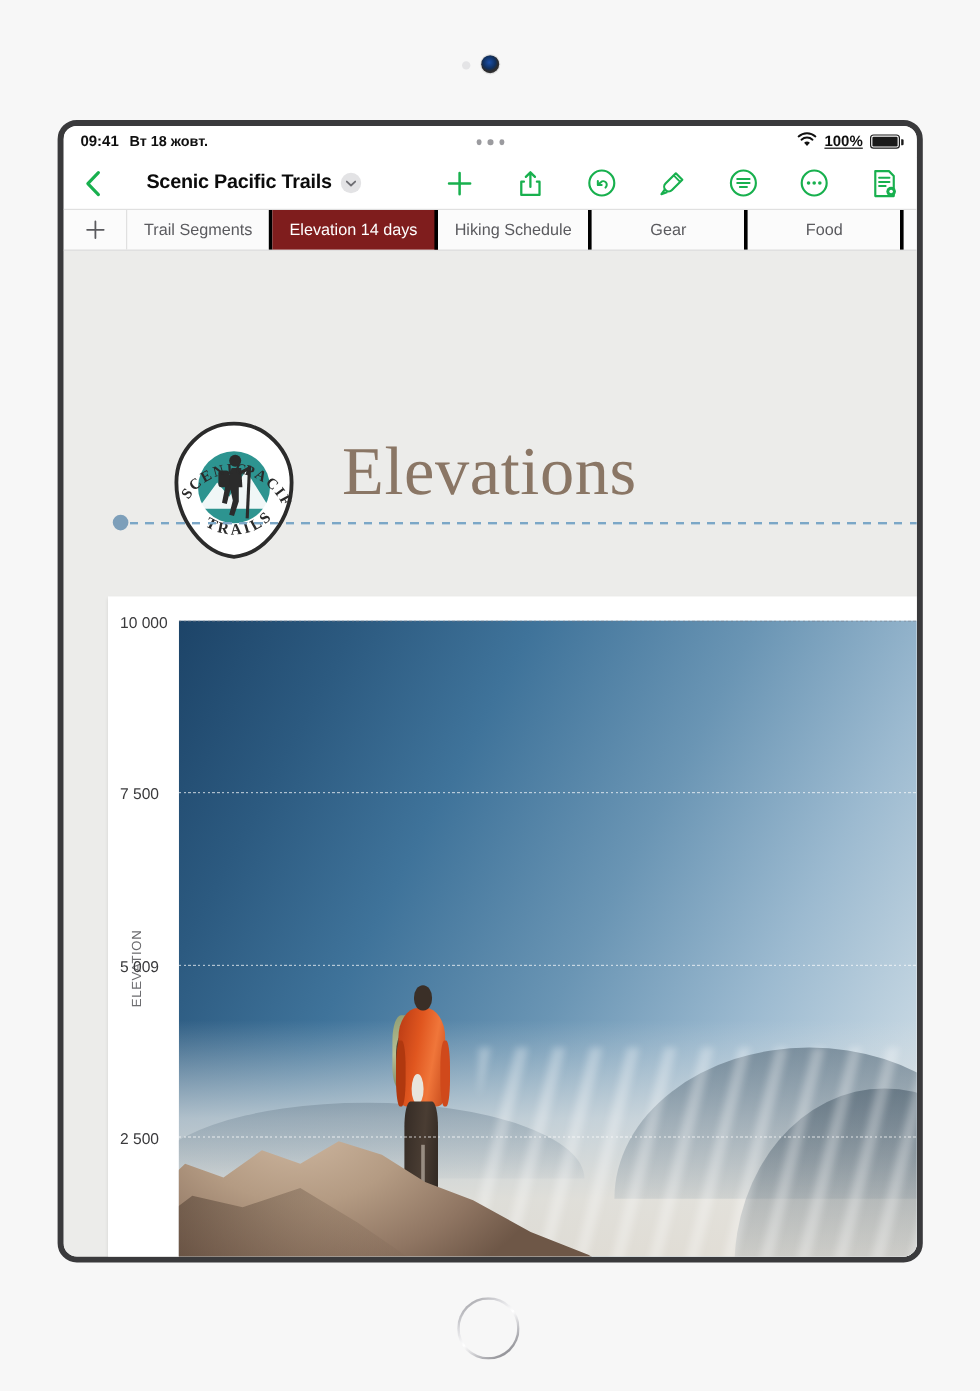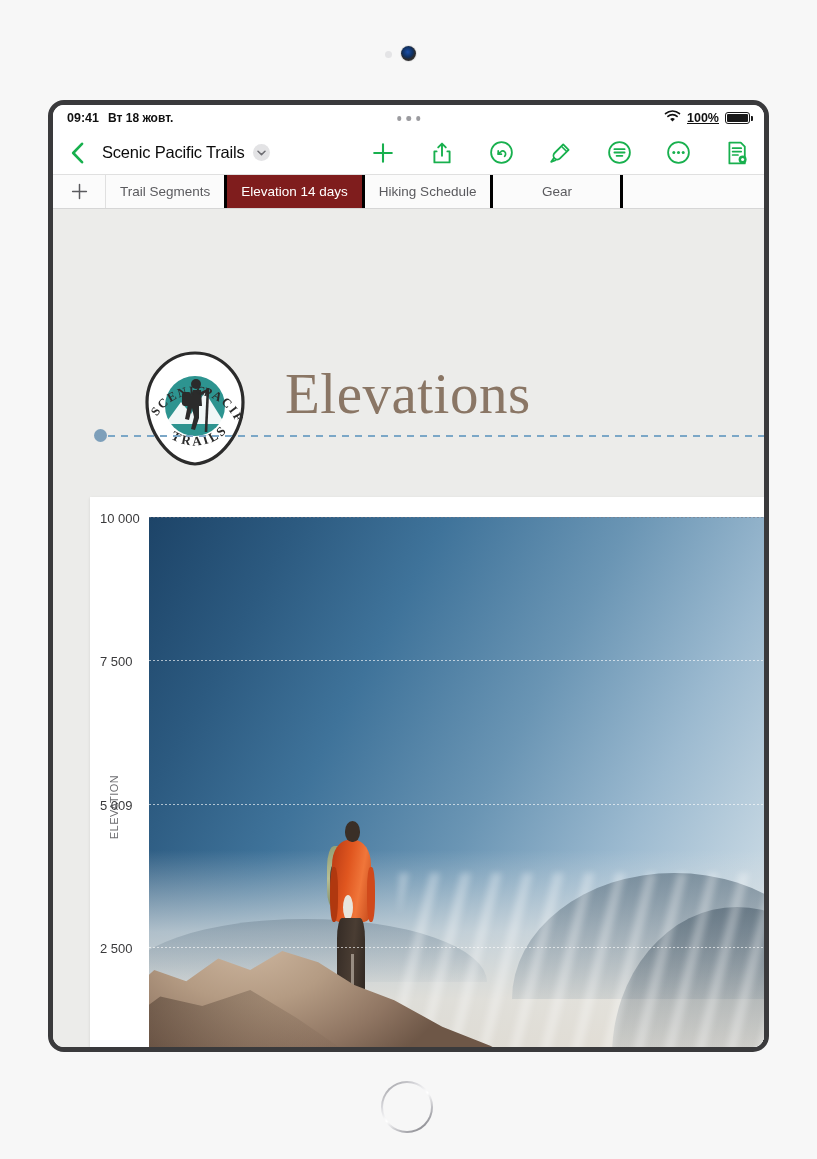--- a/index.html
+++ b/index.html
@@ -71,22 +71,22 @@
 
   
   #toolbar {
     height: 44px; background: #fff;
     display: flex; align-items: center;
     padding: 0 14px 0 12px;
     border-bottom: 1px solid #e0e0e0;
   }
   #back-chevron { width: 24px; height: 24px; display:flex; align-items:center; justify-content:center; cursor: pointer; }
   #doc-title {
-    font-size: 16.5px; font-weight: normal; color: #0b0b0b;
-    margin-left: 13px; letter-spacing: -.2px;
+    font-size: 16.5px; font-weight: bold; color: #0b0b0b;
+    margin-left: 33px; letter-spacing: -.2px;
   }
   #title-chevron {
     width: 17px; height: 17px; border-radius: 50%;
     background: #e3e3e5; margin-left: 8px;
     display: flex; align-items: center; justify-content: center; cursor: pointer;
   }
   #tool-icons { margin-left: auto; display: flex; align-items: center; gap: 33px; }
   .tool-ic { width: 26px; height: 26px; display:flex; align-items:center; justify-content:center; cursor:pointer; }
 
   
@@ -343,20 +343,21 @@
   <div id="sheet-tabs">
     <div id="tab-add">
       <svg width="17" height="17" viewBox="0 0 17 17">
         <path d="M8.5 1.6v13.8M1.6 8.5h13.8" stroke="#5a5a5e" stroke-width="1.5" stroke-linecap="round"></path>
       </svg>
     </div>
     <div class="sheet-tab">Trail Segments</div>
     <div class="sheet-tab active">Elevation 14 days</div>
     <div class="sheet-tab">Hiking Schedule</div>
     <div class="sheet-tab" style="width:130px">Gear</div>
+    <div class="sheet-tab" style="width:130px">Food</div>
     <div id="tab-spacer"></div>
   </div>
 
   <div id="canvas">
 
     <div id="sheet-header"></div>
 
     <div id="logo-badge">
       <svg width="112" height="118" viewBox="0 0 112 118">
         <defs>

